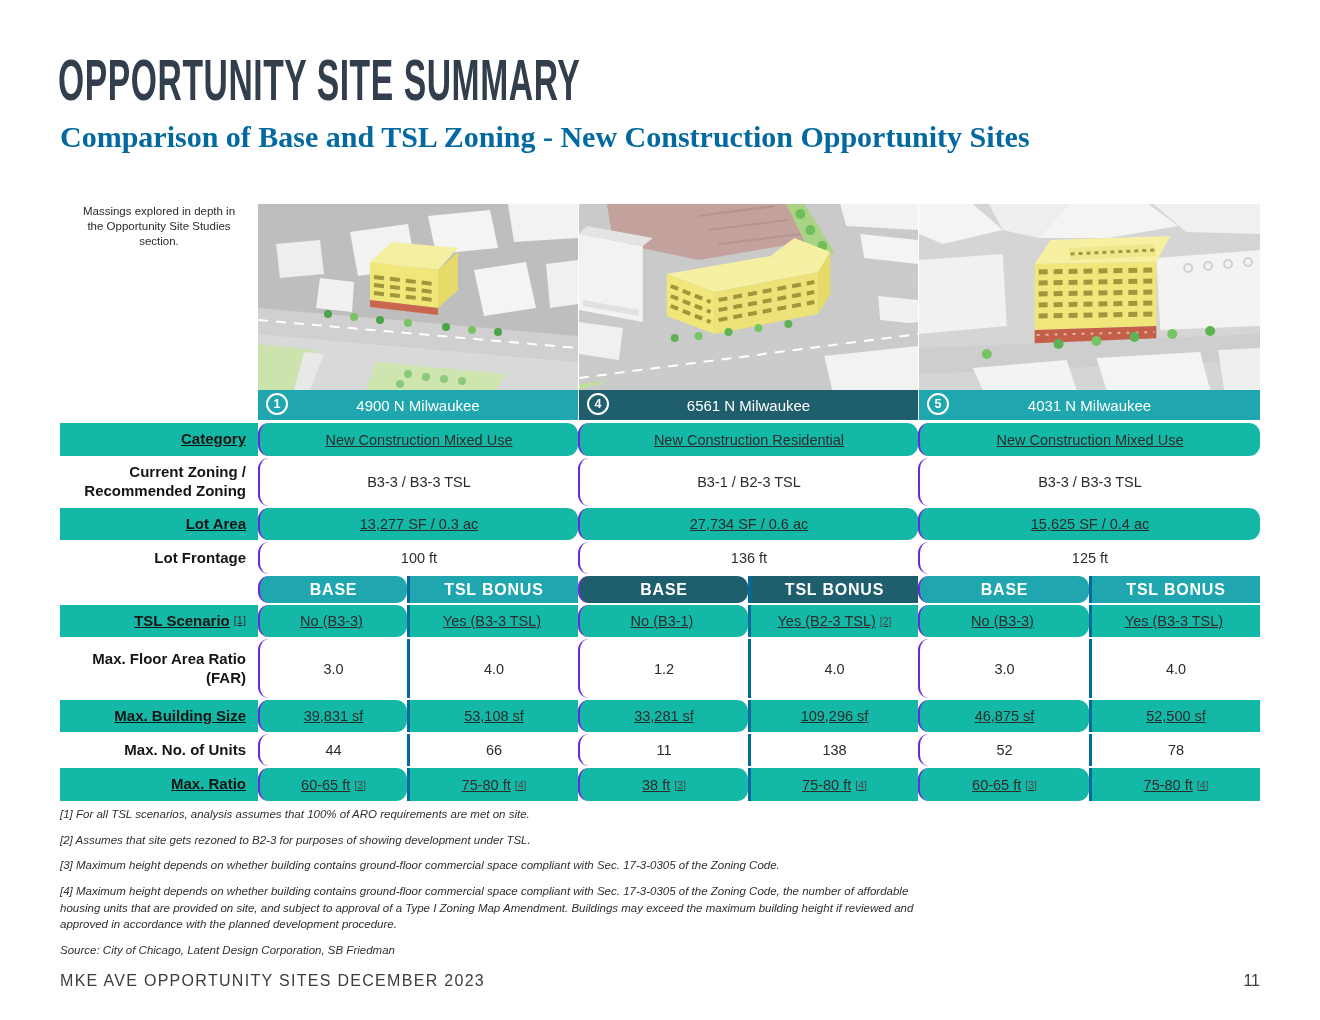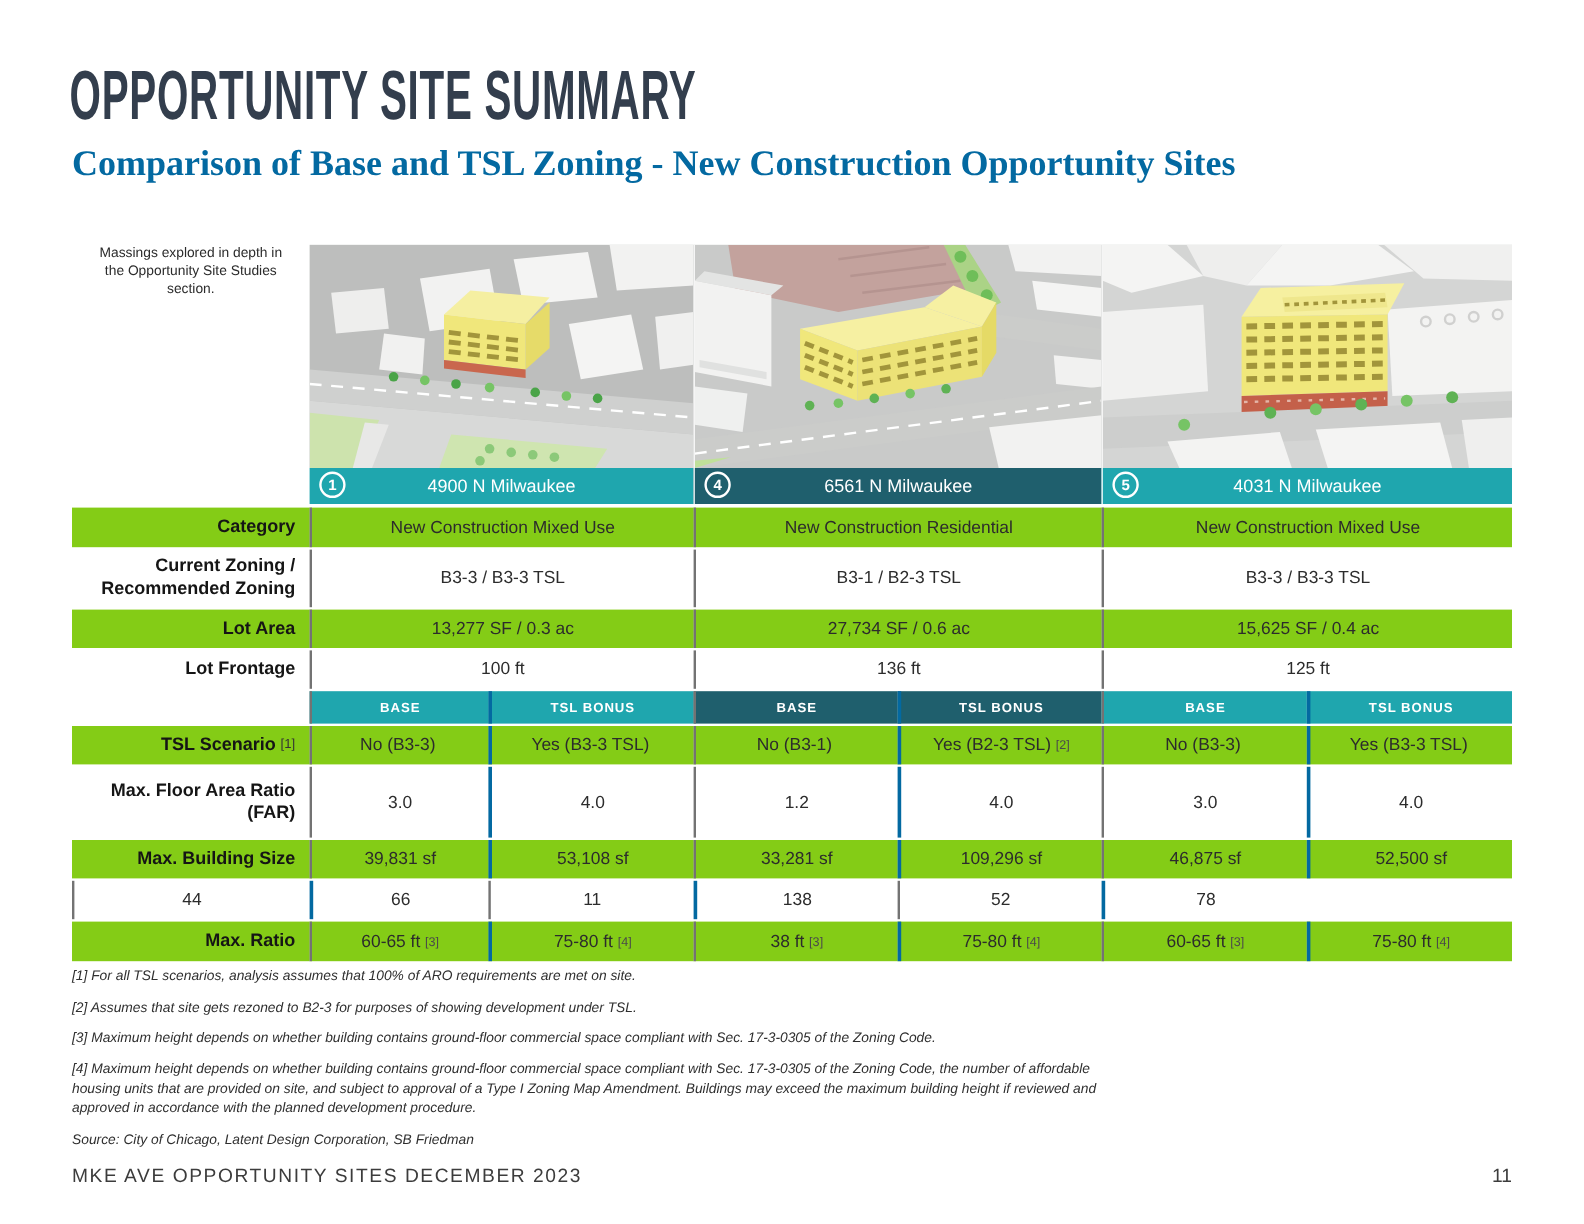--- a/index.html
+++ b/index.html
@@ -32,31 +32,31 @@
   .bar.dark  { background: #1F5F6D; }
   .num { position: absolute; left: 8px; top: 3px; width: 22px; height: 22px;
          border: 2px solid #fff; border-radius: 50%; display: flex; align-items: center;
          justify-content: center; font-size: 12.5px; font-weight: 700; }
 
   .trow { margin-bottom: 2px; }
   .lab { display: flex; align-items: center; justify-content: flex-end; text-align: right;
          padding-right: 12px; font-weight: 700; font-size: 15px; color: #151515; line-height: 1.25; }
   .val { display: flex; align-items: center; justify-content: center; text-align: center;
          font-size: 14.5px; color: #2c2c2c; }
-  .striped .lab, .striped .val { background: #84cc16; }
-  .gb { border-left: 2px solid #737373; }   
+  .striped .lab, .striped .val { background: #14b8a6; text-decoration: underline; }
+  .gb { border-left: 2px solid #6d28d9; border-radius: 11px; }   
   .sb { border-left: 3px solid #0369a1; }   
 
   .r-cat   { height: 33px; } .r-zone { height: 48px; } .r-area { height: 32px; }
   .r-front { height: 32px; } .r-sub  { height: 27px; } .r-scen { height: 32px; }
   .r-far   { height: 59px; } .r-size { height: 32px; } .r-units{ height: 32px; }
   .r-hgt   { height: 33px; margin-bottom: 0; }
 
   .sh { display: flex; align-items: center; justify-content: center; color: #fff;
-        font-weight: 700; font-size: 11px; letter-spacing: .8px; }
+        font-weight: 700; font-size: 16px; letter-spacing: .8px; }
   .sh.light { background: #1FA6AE; } .sh.dark { background: #1F5F6D; }
 
   .fn { font-size: 10.5px; color: #4a4a4a; margin-left: 4px; }
   .labfn { font-size: 11px; font-weight: 400; margin-left: 4px; color: #333; }
 
   .foots { position: absolute; left: 60px; top: 806px; width: 862px;
            font-size: 11.5px; color: #2f2f2f; line-height: 1.45; font-style: italic; }
   .foots p { margin: 0 0 9px 0; }
   .source { margin-top: 14px; }
 
@@ -315,20 +315,21 @@
           <span>109,296 sf</span>
         </div>
       <div class="val gb">
           <span>46,875 sf</span>
         </div>
       <div class="val sb">
           <span>52,500 sf</span>
         </div>
     </div>
     <div class="row trow r-units">
+      <div class="lab">Max. No. of Units</div>
       <div class="val gb">
           <span>44</span>
         </div>
       <div class="val sb">
           <span>66</span>
         </div>
       <div class="val gb">
           <span>11</span>
         </div>
       <div class="val sb">

